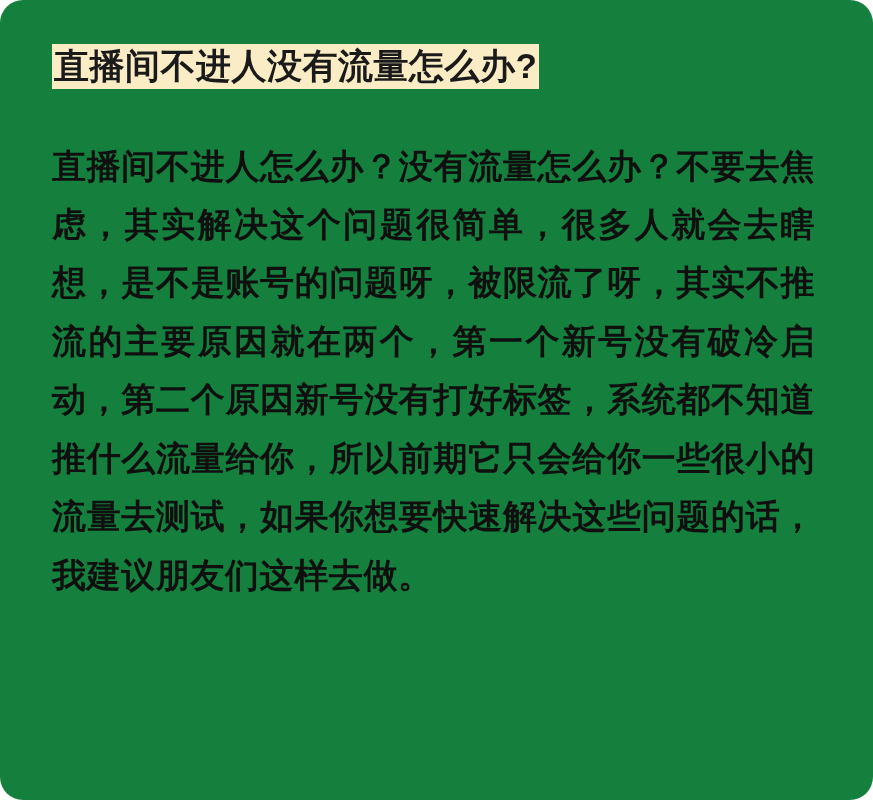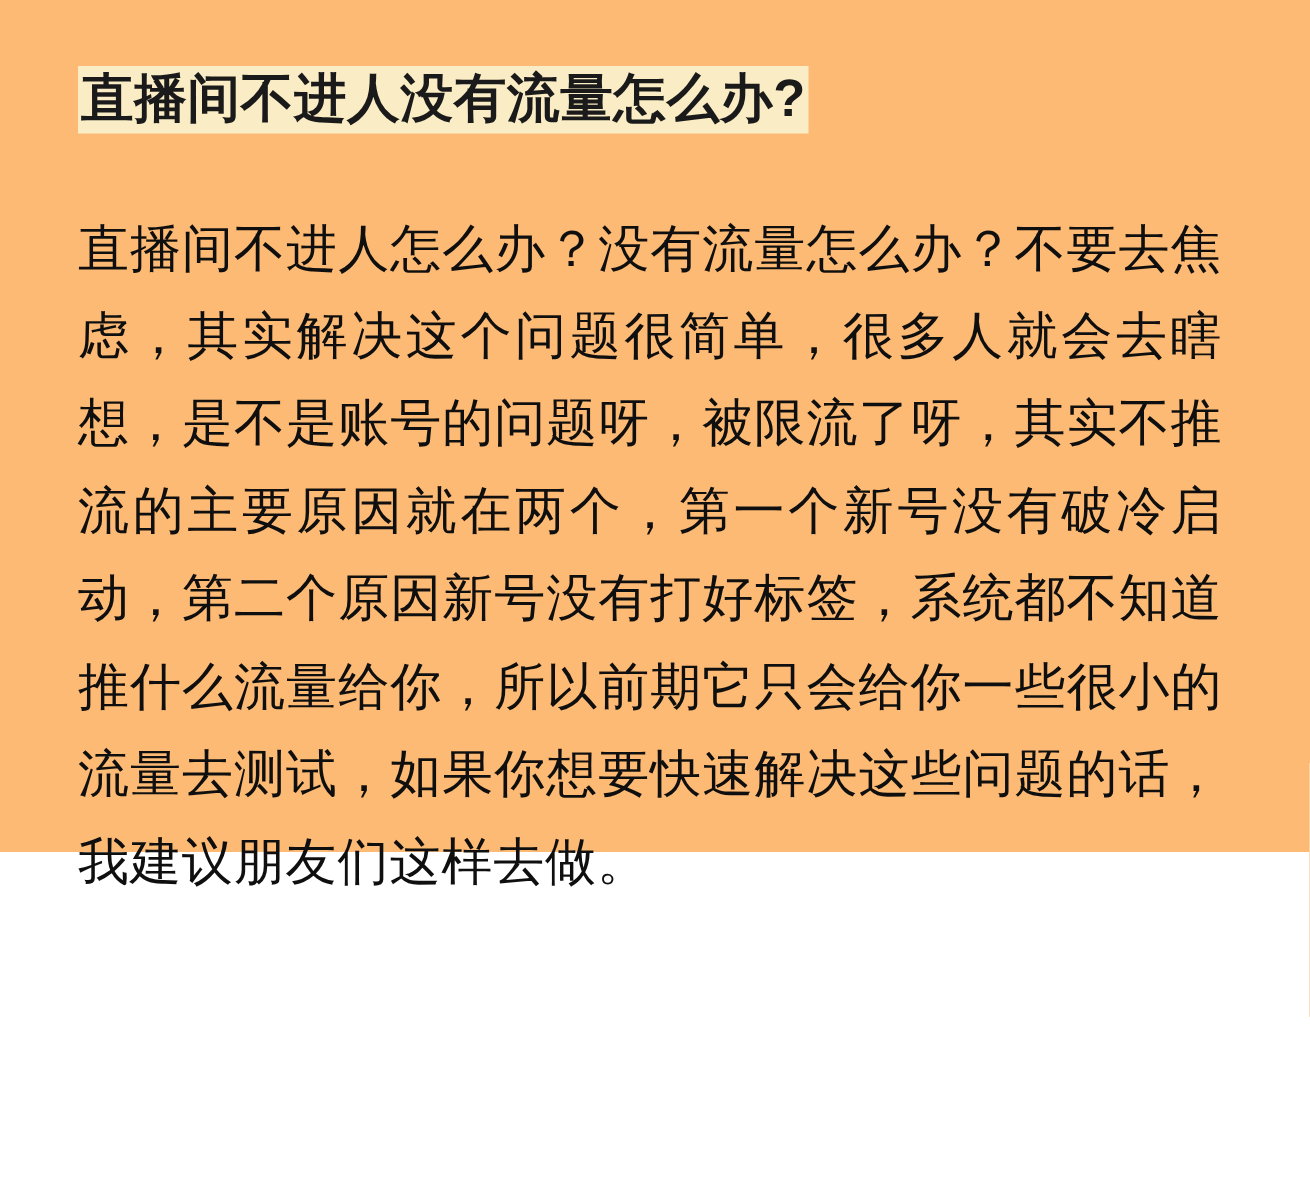--- a/index.html
+++ b/index.html
@@ -9,43 +9,44 @@
   body {
     width: 873px;
     height: 800px;
     background: #ffffff;
     font-family: "Liberation Sans", "DejaVu Sans", sans-serif;
     overflow: hidden;
   }
   .page {
     box-sizing: border-box;
     width: 873px;
-    height: 568px;
+    height: 800px;
     padding: 40px 52px 0 52px;
-    background: #fdba74;
+    background: #15803d;
+    border-radius: 23px;
   }
   .title-wrap {
     margin: 0 0 44px 0;
     line-height: 1;
   }
   .title {
     display: inline;
     font-size: 35px;
     font-weight: bold;
     color: #1a1a1a;
     background: #faecc4;
     letter-spacing: 0.5px;
     line-height: 1.5;
     box-decoration-break: clone;
     -webkit-box-decoration-break: clone;
     padding: 2px 2px 4px 2px;
   }
   .body-text {
     font-size: 34px;
-    font-weight: normal;
+    font-weight: bold;
     color: #0f0f0f;
     line-height: 1.72;
     letter-spacing: 0.6px;
     text-align: justify;
     text-justify: inter-ideograph;
     margin: 0;
     padding-right: 6px;
   }
 </style>
 </head>

